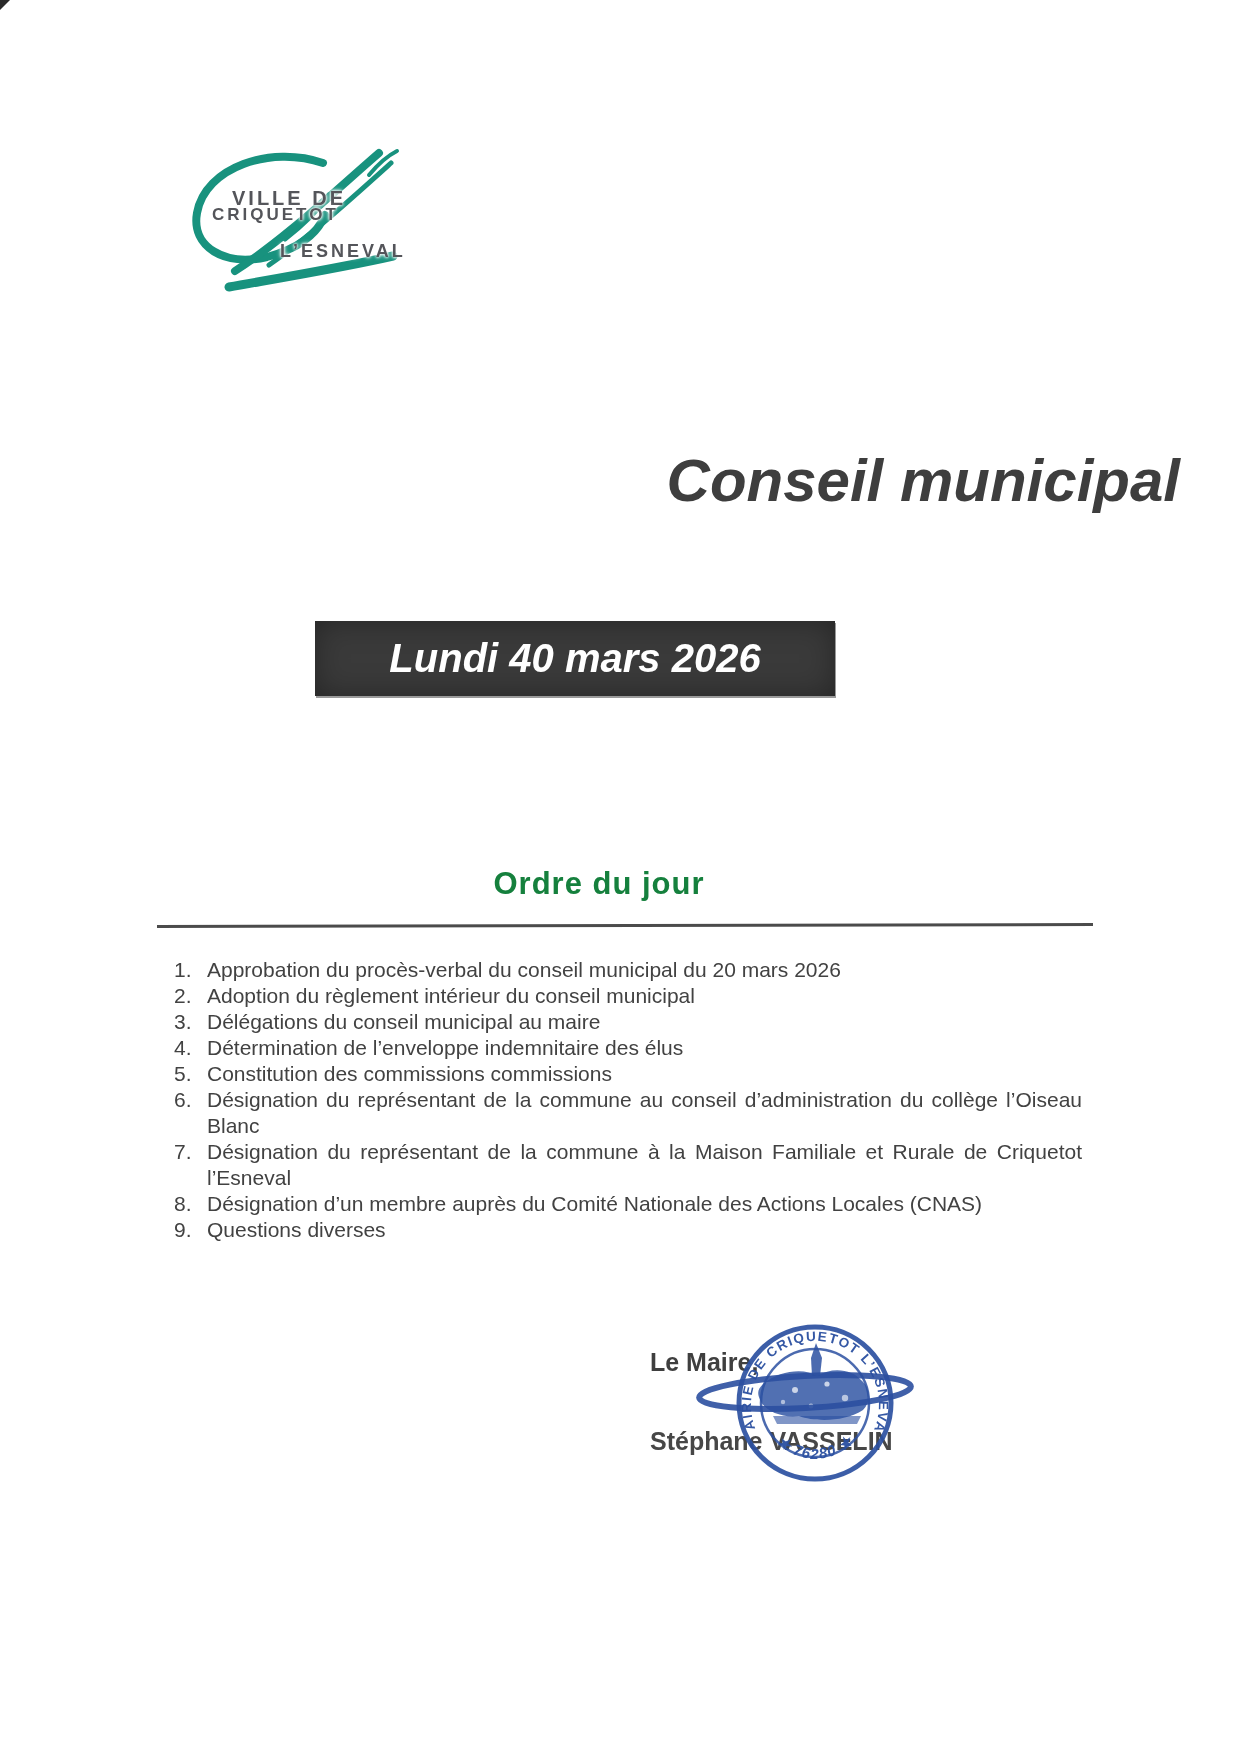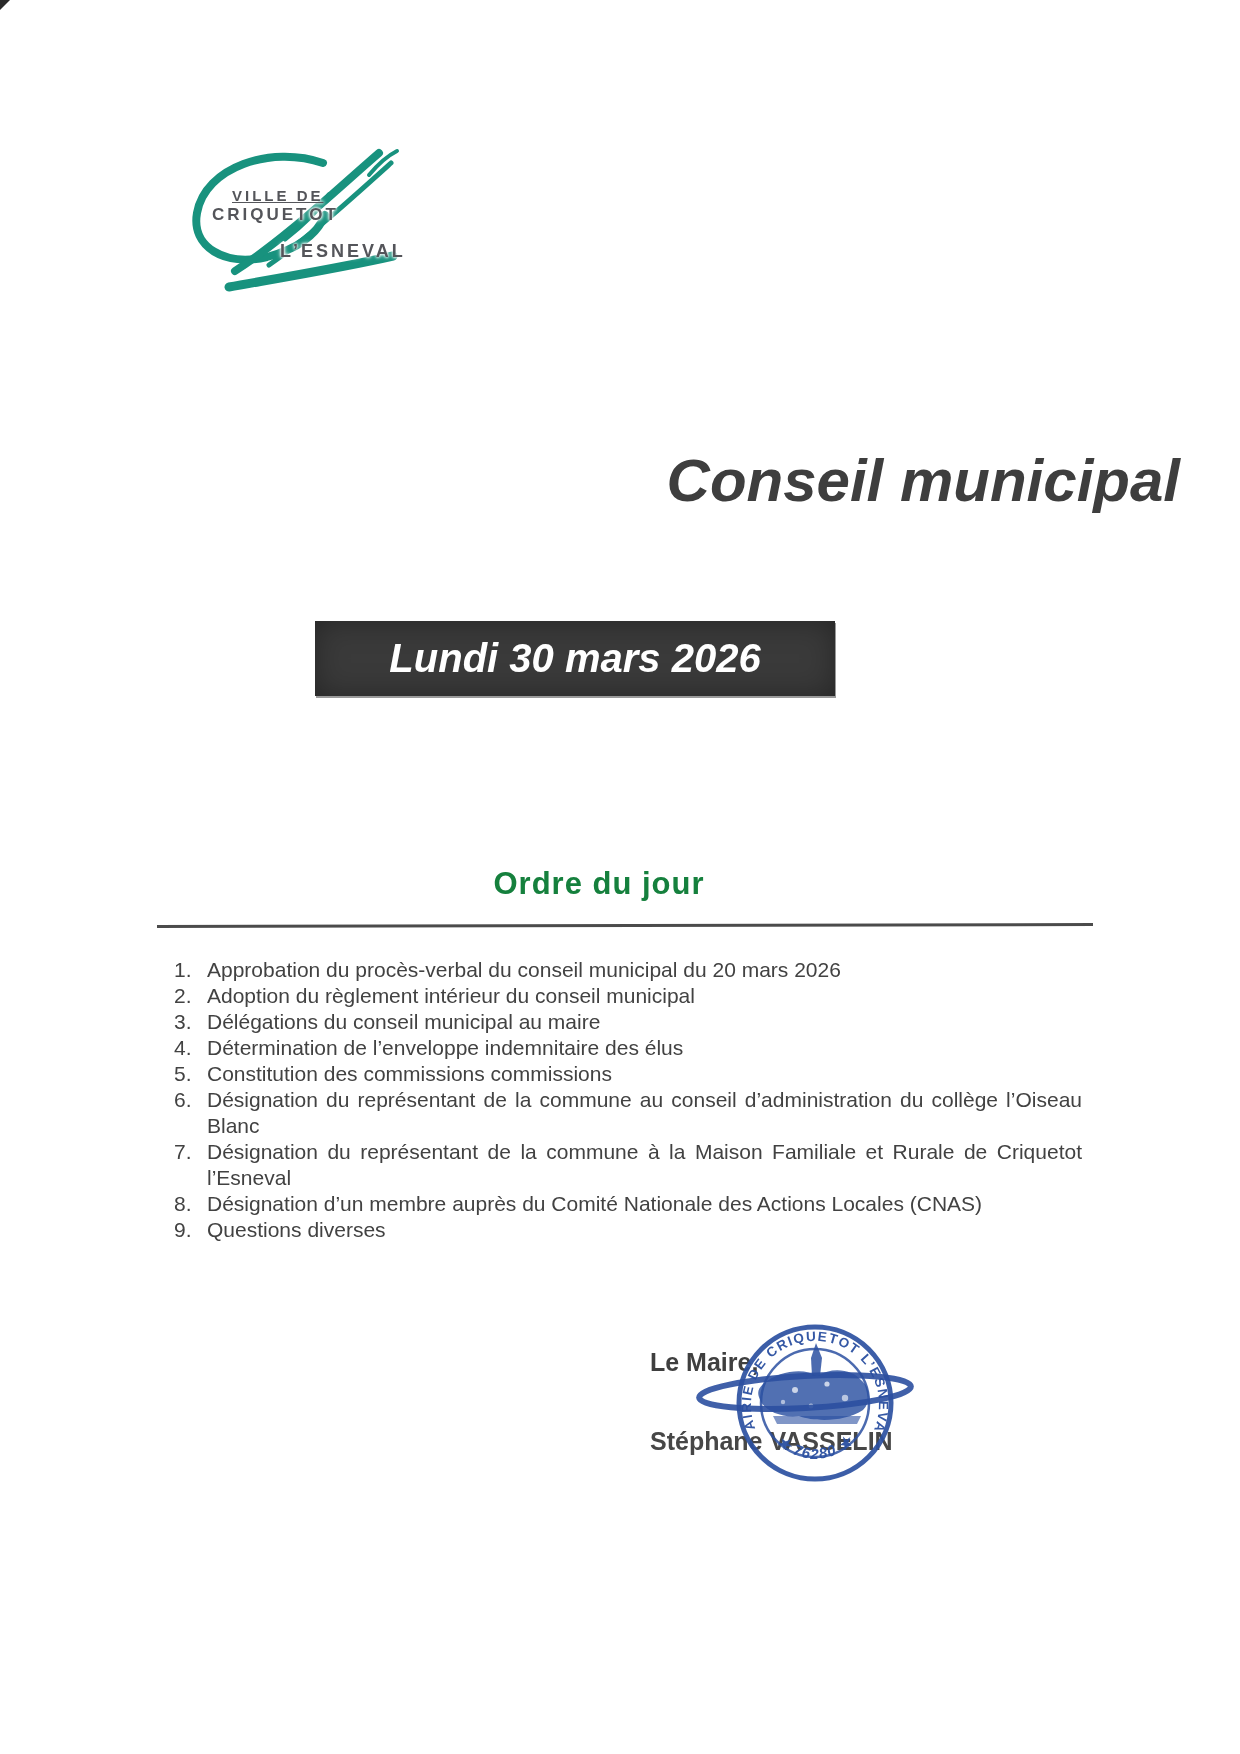--- a/index.html
+++ b/index.html
@@ -8,21 +8,21 @@
 
   
   .corner-mark{position:absolute;left:0;top:0;width:0;height:0;
     border-top:10px solid #2a2a2a;border-right:10px solid transparent;}
 
   
   .logo{position:absolute;left:173px;top:143px;width:236px;height:156px;}
   .logo svg{position:absolute;left:0;top:0;}
   .logo-text{position:absolute;color:#54555a;font-weight:700;white-space:nowrap;
     text-shadow:0 0 3px #fff,0 0 3px #fff,0 0 5px #fff;}
-  .logo-line1{left:59px;top:44px;font-size:15px;letter-spacing:3px;text-decoration:underline;}
+  .logo-line1{left:59px;top:44px;font-size:20px;letter-spacing:3px;}
   .logo-line2{left:39px;top:62px;font-size:17px;letter-spacing:3px;}
   .logo-line3{left:107px;top:98px;font-size:18px;letter-spacing:3px;}
 
   
   .doc-title{position:absolute;left:0;top:446px;width:1180px;text-align:right;
     font-size:60px;font-weight:700;font-style:italic;color:#3e3e3e;letter-spacing:0px;}
   .date-banner{position:absolute;left:315px;top:621px;width:520px;height:75px;
     background:#3a3a3a;box-shadow:inset 0 0 30px rgba(0,0,0,.35), 1px 2px 0 #9a9a9a;
     display:flex;align-items:center;justify-content:center;}
   .date-banner span{color:#ffffff;font-size:40px;font-weight:700;font-style:italic;}
@@ -68,21 +68,21 @@
       </g>
     </svg>
     <span class="logo-text logo-line1">VILLE DE</span>
     <span class="logo-text logo-line2">CRIQUETOT</span>
     <span class="logo-text logo-line3">L’ESNEVAL</span>
   </div>
 
   <div class="doc-title">Conseil municipal</div>
 
   <div class="date-banner">
-    <span>Lundi 30 mars 2026</span>
+    <span>Lundi 40 mars 2026</span>
   </div>
 
 
   <div class="agenda-heading">Ordre du jour</div>
   <div class="rule"></div>
 
   <div class="agenda">
       <div class="agenda-item">
       <span class="num">1.</span>
       <span class="txt">Approbation du procès-verbal du conseil municipal du 20 mars 2026</span>

